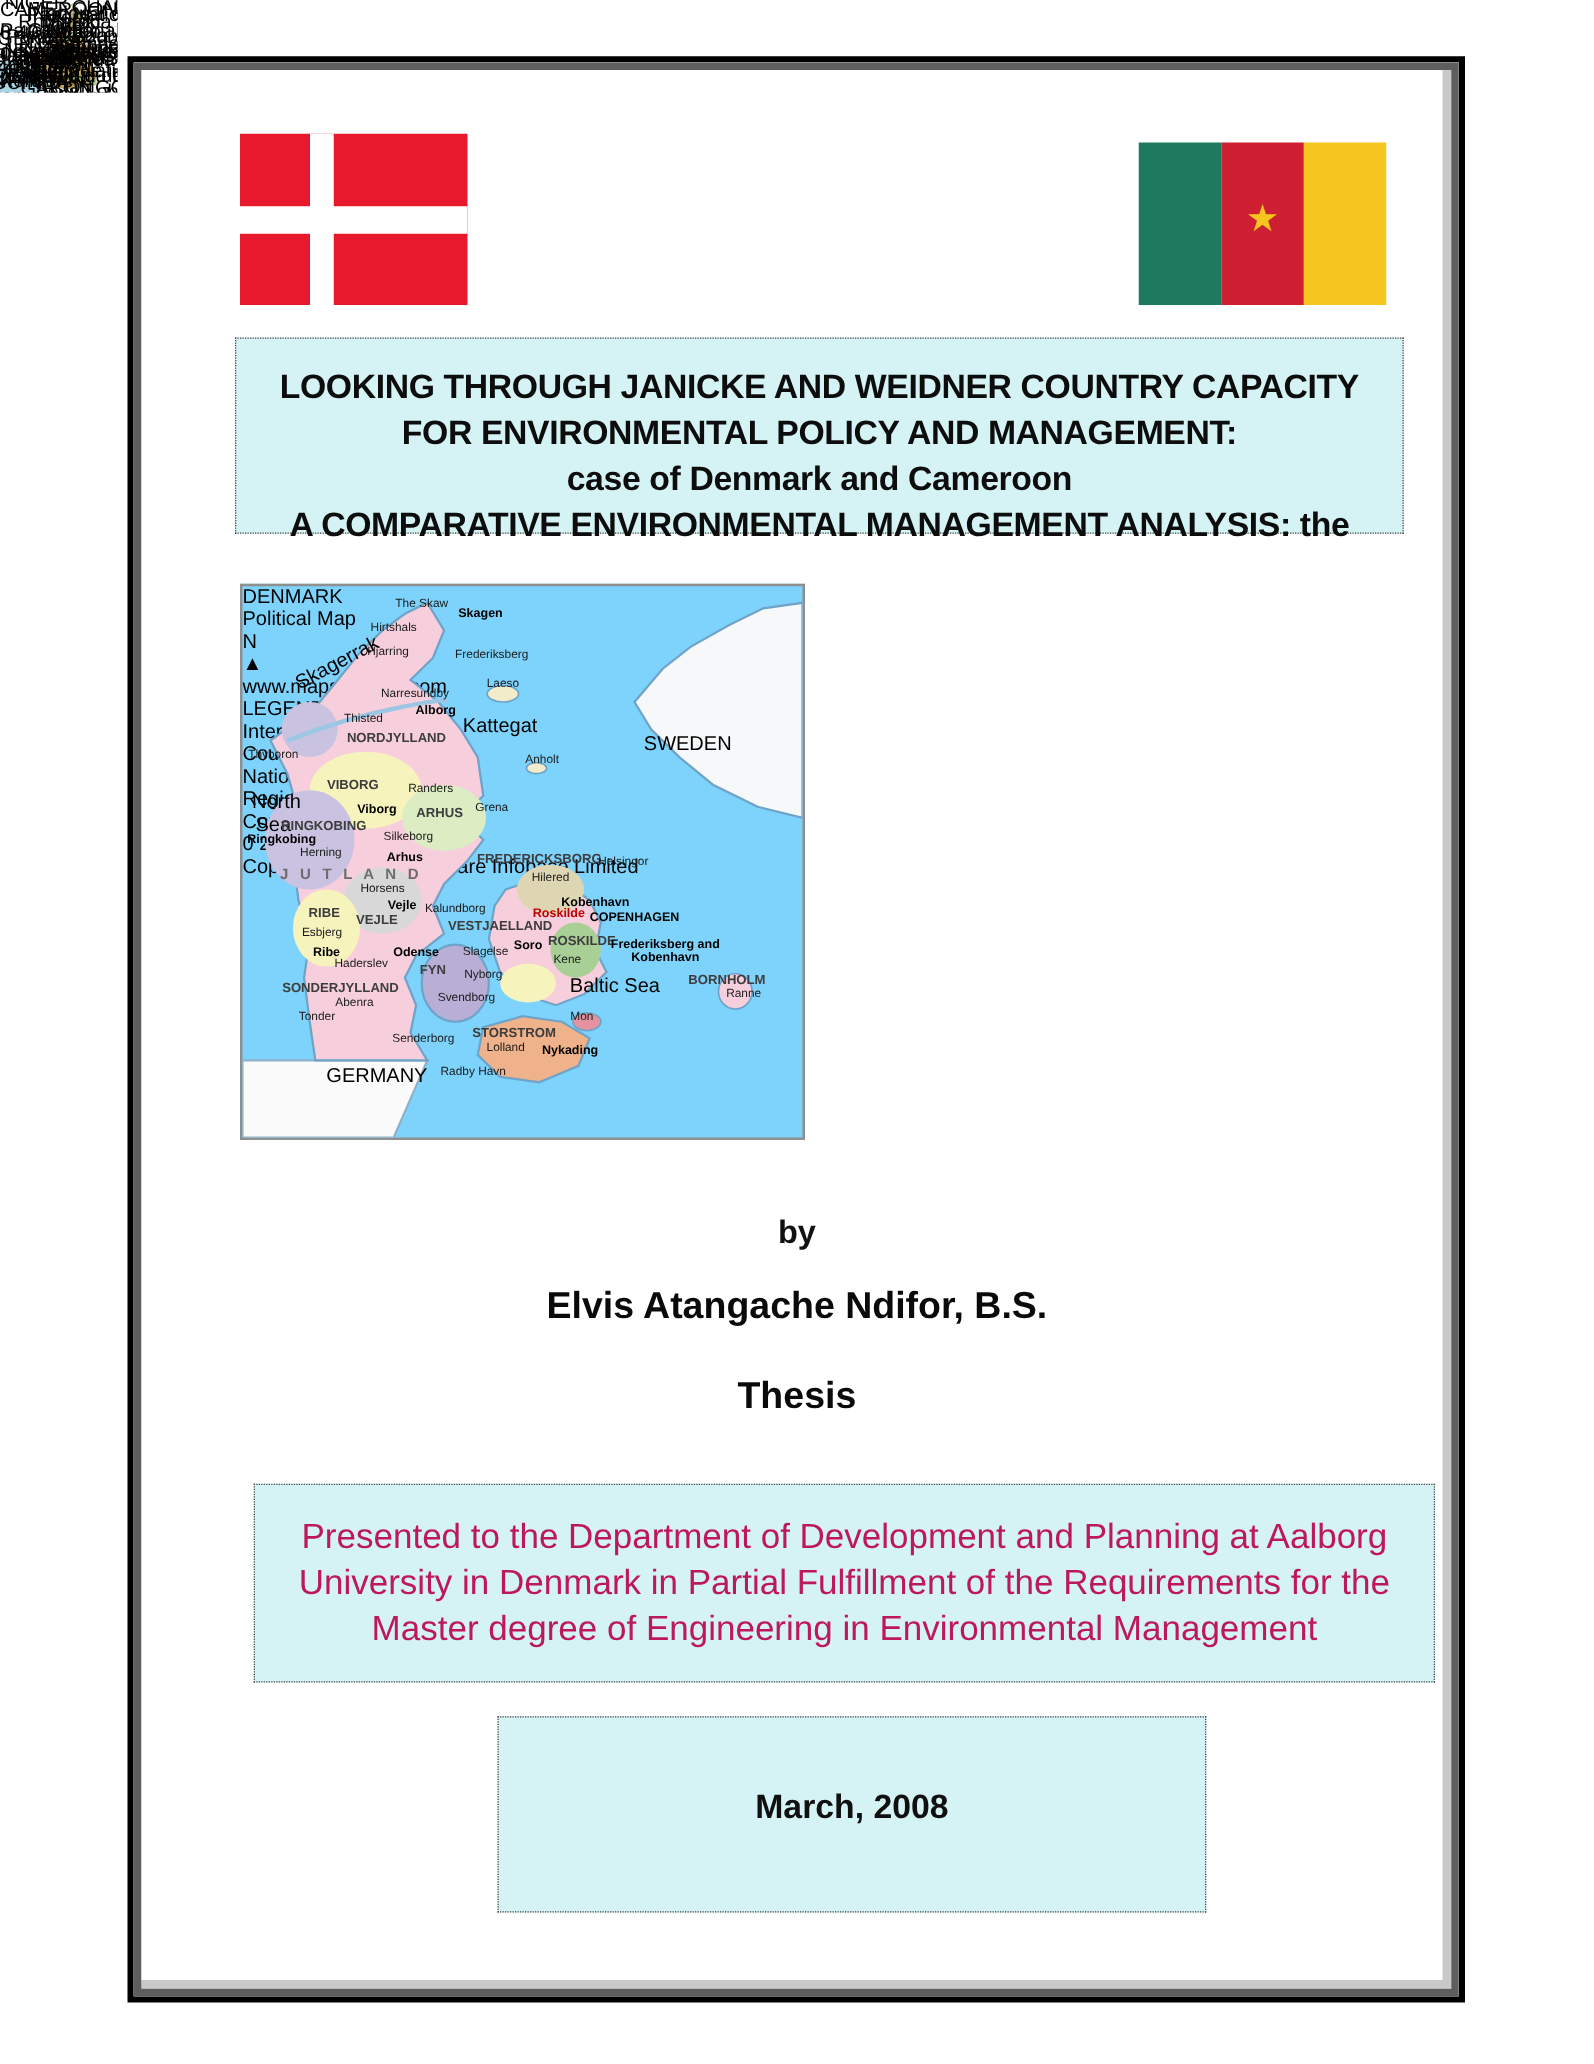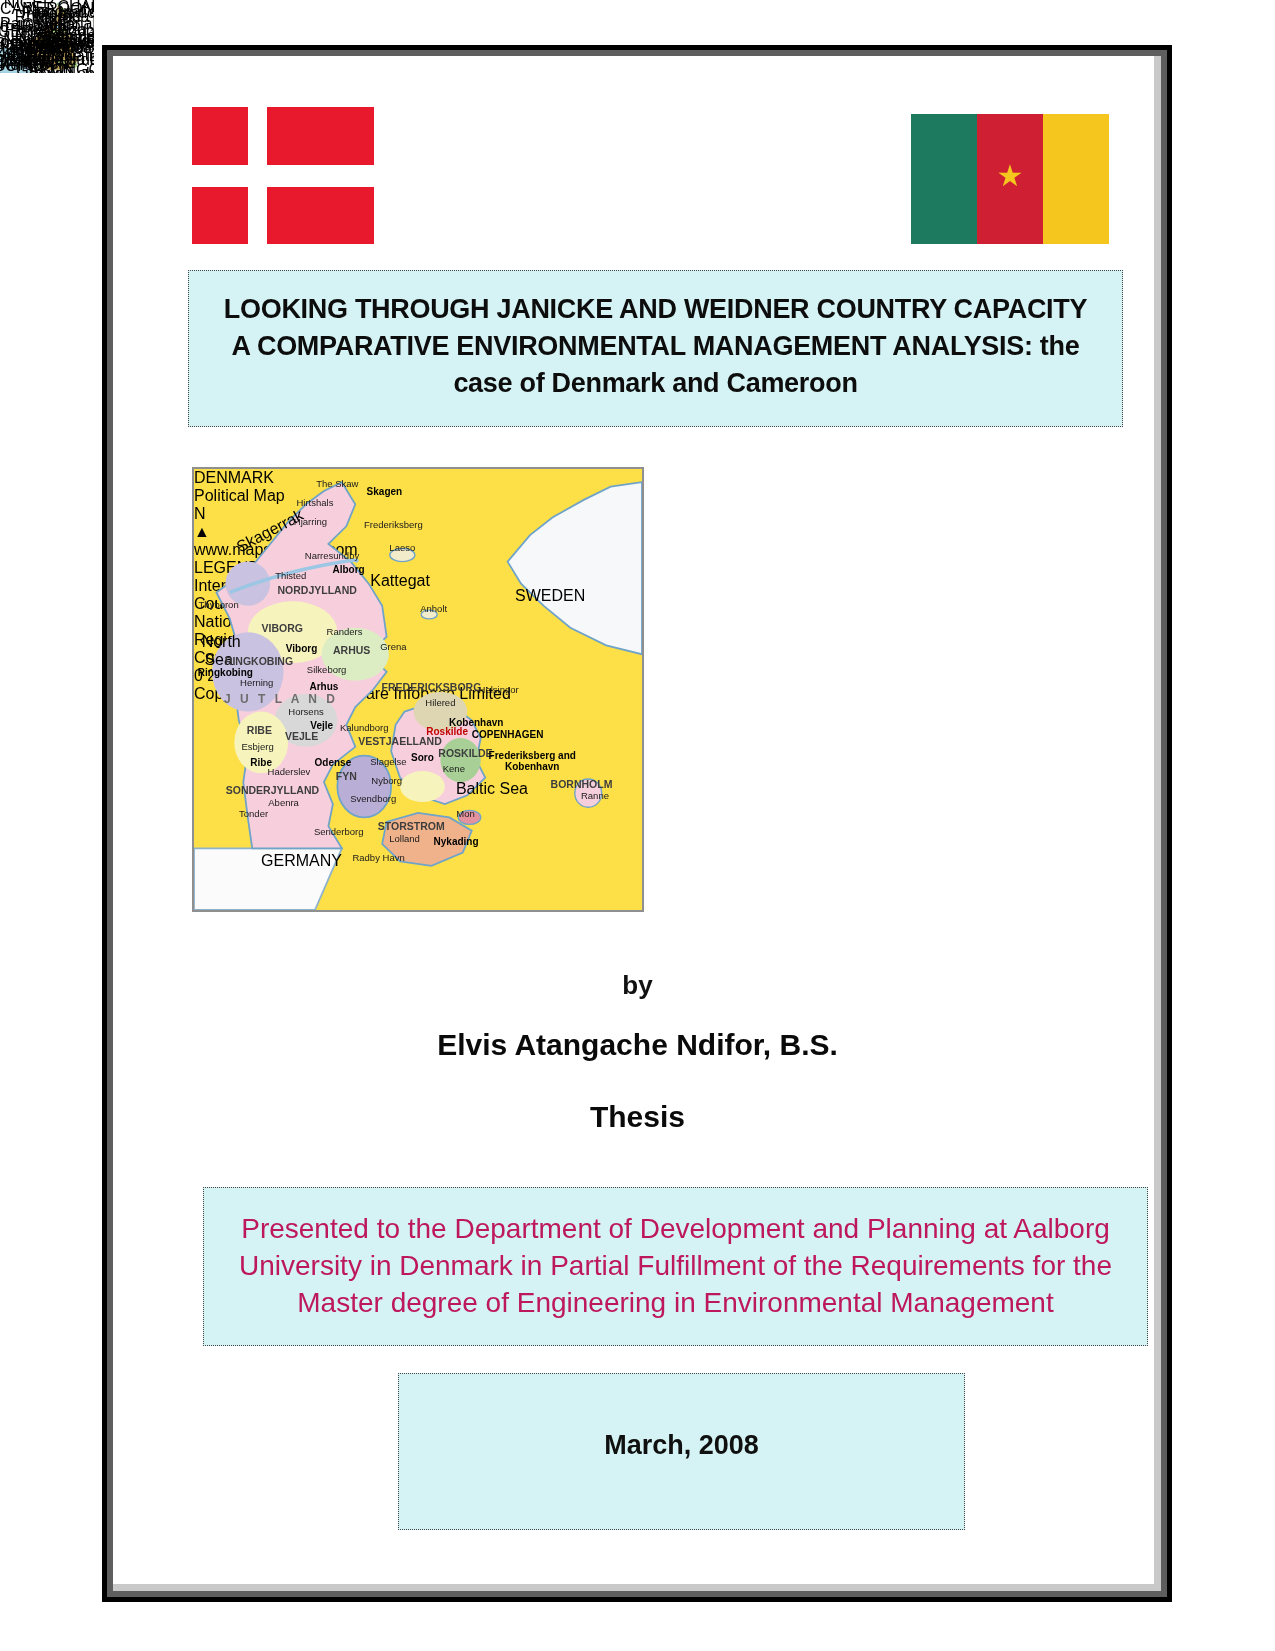--- a/index.html
+++ b/index.html
@@ -37,21 +37,21 @@
   .author{position:absolute;left:0;width:1275px;top:1028px;text-align:center;
           font-weight:bold;font-size:30px;color:#0a0a0a;}
   .thesis{position:absolute;left:0;width:1275px;top:1100px;text-align:center;
           font-weight:bold;font-size:30px;color:#0a0a0a;}
   
   .map{position:absolute;box-sizing:border-box;overflow:hidden;}
   .map svg{position:absolute;left:0;top:0;width:100%;height:100%;}
   .ml{position:absolute;transform:translate(-50%,-50%);white-space:nowrap;line-height:1.1;
       text-align:center;z-index:3;}
   
-  .dkmap{left:192px;top:467px;width:452px;height:445px;background:#fde047;border:2px solid #8f8f8f;}
+  .dkmap{left:192px;top:467px;width:452px;height:445px;background:#7dd3fc;border:2px solid #8f8f8f;}
   .dk .reg{font-weight:bold;font-size:10.5px;color:#3d3d3d;}
   .dk .jut{font-weight:bold;font-size:12px;color:#6d6d6d;letter-spacing:3px;}
   .dk .city{font-size:9.5px;color:#1a1a1a;}
   .dk .cityb{font-size:10px;color:#000;font-weight:bold;}
   .dk .cityr{font-size:10px;color:#c00000;font-weight:bold;}
   .dk .sea{font-size":10px;}
   .dk .sea{font-size:10px;color:#3b3bb8;font-weight:bold;}
   .dk .ctry{font-size:13px;color:#8d8d8d;font-weight:bold;letter-spacing:1px;}
   .dk-header{position:absolute;left:6px;top:8px;z-index:4;background:#fff;border:1px solid #999;
              padding:3px 8px;text-align:center;box-shadow:1px 1px 0 #bbb;}
@@ -124,22 +124,23 @@
   <div class="flag-cm">
     <div class="s green"></div>
     <div class="s red">
       <span class="star">★</span>
     </div>
     <div class="s yellow"></div>
   </div>
 
   <div class="cyanbox titlebox">
     <div>LOOKING THROUGH JANICKE AND WEIDNER COUNTRY CAPACITY</div>
+    <div>FOR ENVIRONMENTAL POLICY AND MANAGEMENT:</div>
+    <div>case of Denmark and Cameroon</div>
     <div>A COMPARATIVE ENVIRONMENTAL MANAGEMENT ANALYSIS: the</div>
-    <div>case of Denmark and Cameroon</div>
   </div>
 
   <div class="map dkmap dk">
     <svg viewBox="0 0 100 100" preserveAspectRatio="none">
 
       <polygon points="70,21 75,15 80,11 87,7 93,4 100,3 100,42 92,40 84,36 78,31 73,26" fill="#f6f8fa" stroke="#6fa3c8" stroke-width="0.4"></polygon>
 
       <polygon points="0,86 33,86 30,93 27,100 0,100" fill="#fbfbfb" stroke="#8fb2cc" stroke-width="0.4"></polygon>
 
       <polygon points="33,3 36,8 34,13 30,17 35,21 39,26 42,31 43,38 39,42 43,46 40,50 36,54 34,58 36,63 31,67 29,71 31,76 30,81 33,86 13,86 12,79 11,71 12,64 10,57 9,49 10,41 8,34 5,28 9,25 13,22 17,17 21,12 25,8 29,5" fill="#f7cfdc" stroke="#6fa3c8" stroke-width="0.4"></polygon>

